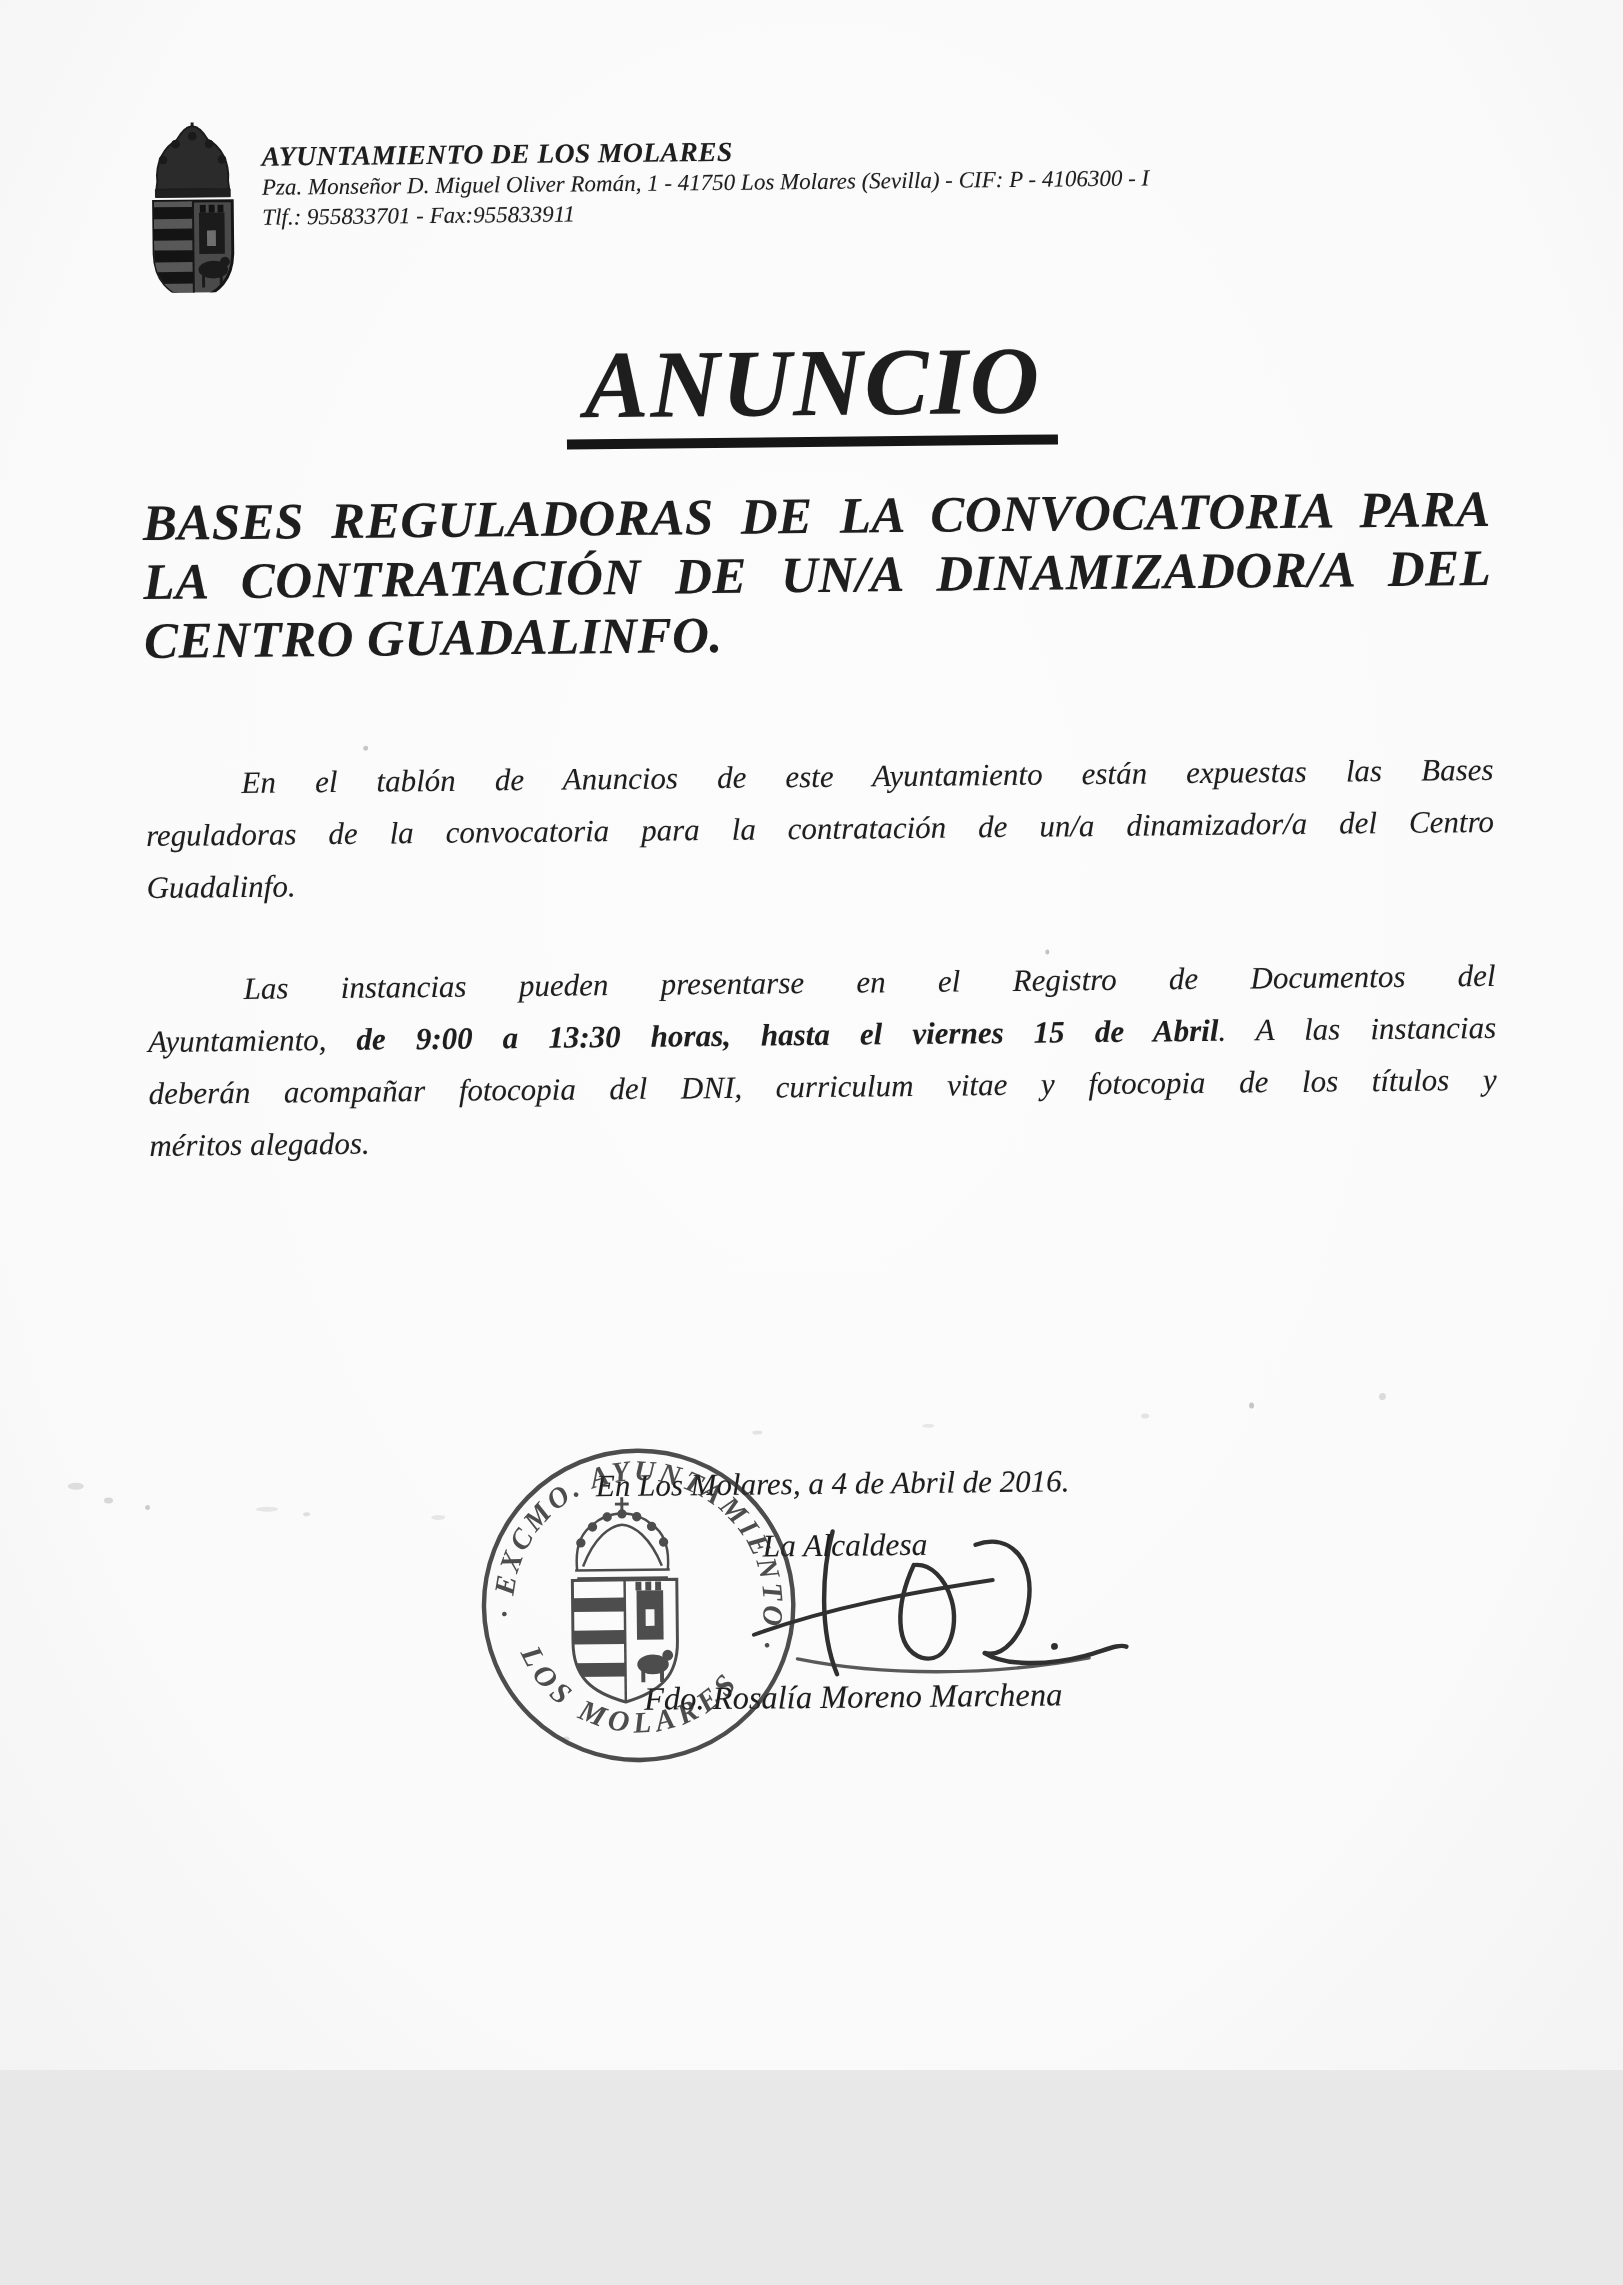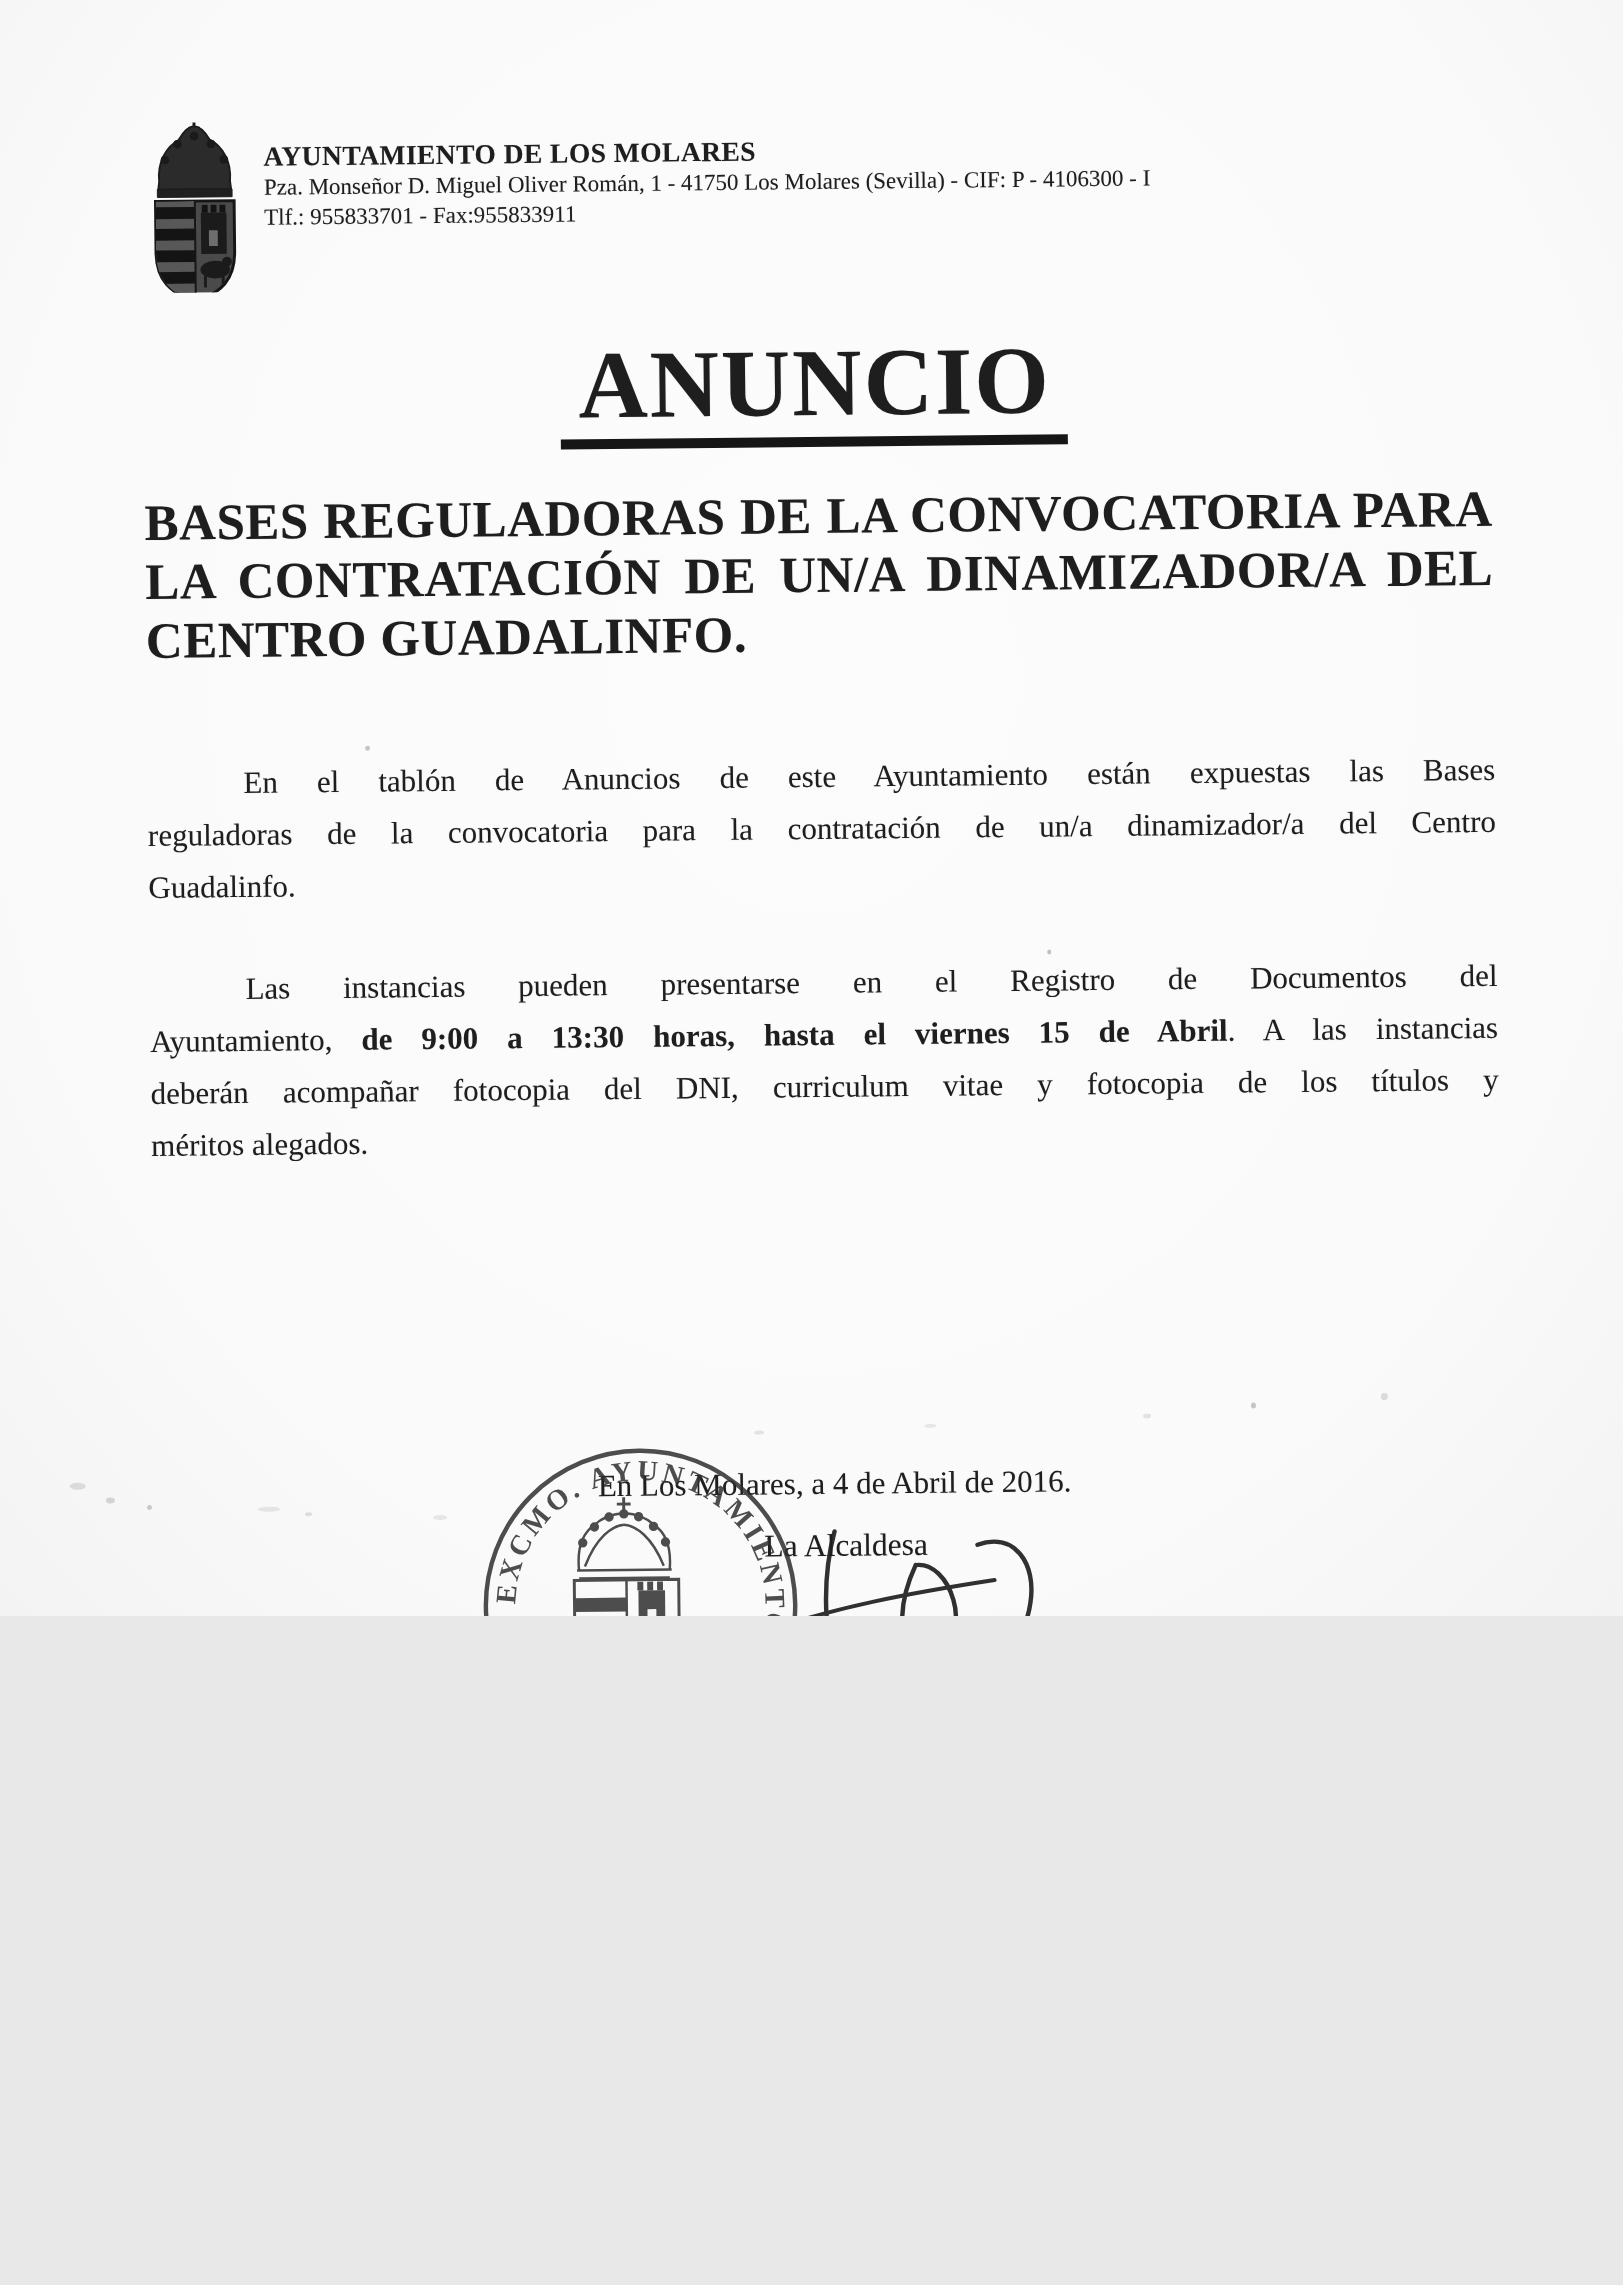--- a/index.html
+++ b/index.html
@@ -1,18 +1,18 @@
 <!DOCTYPE html>
 <html><head>
 <meta charset="utf-8">
 <style>
   html,body{margin:0;padding:0;background:#e8e8e8;}
-  #page{position:relative;width:1623px;height:1616px;overflow:hidden;
+  #page{position:relative;width:1623px;height:2070px;overflow:hidden;
         background:radial-gradient(ellipse at 50% 42%, #fcfcfc 0%, #fafafa 70%, #f3f3f3 100%);
-        font-family:"Liberation Serif","DejaVu Serif",serif;color:#1e1e1e;}
+        font-family:"Liberation Serif","DejaVu Serif",serif;color:#1e1e1e;font-style:italic;}
   #doc{position:absolute;inset:0;transform:rotate(-0.6deg);transform-origin:50% 40%;}
   .soft{text-shadow:0 0 1px rgba(30,30,30,.28);}
 
   
   .letterhead{position:absolute;left:150px;top:114px;display:flex;}
   .lh-logo{width:99px;height:172px;flex:0 0 auto;}
   .lh-text{margin-left:19.7px;padding-top:19.7px;white-space:nowrap;}
   .org{font-size:27.6px;font-weight:bold;letter-spacing:0.4px;line-height:33px;}
   .addr{font-size:23px;line-height:30.5px;}
 

